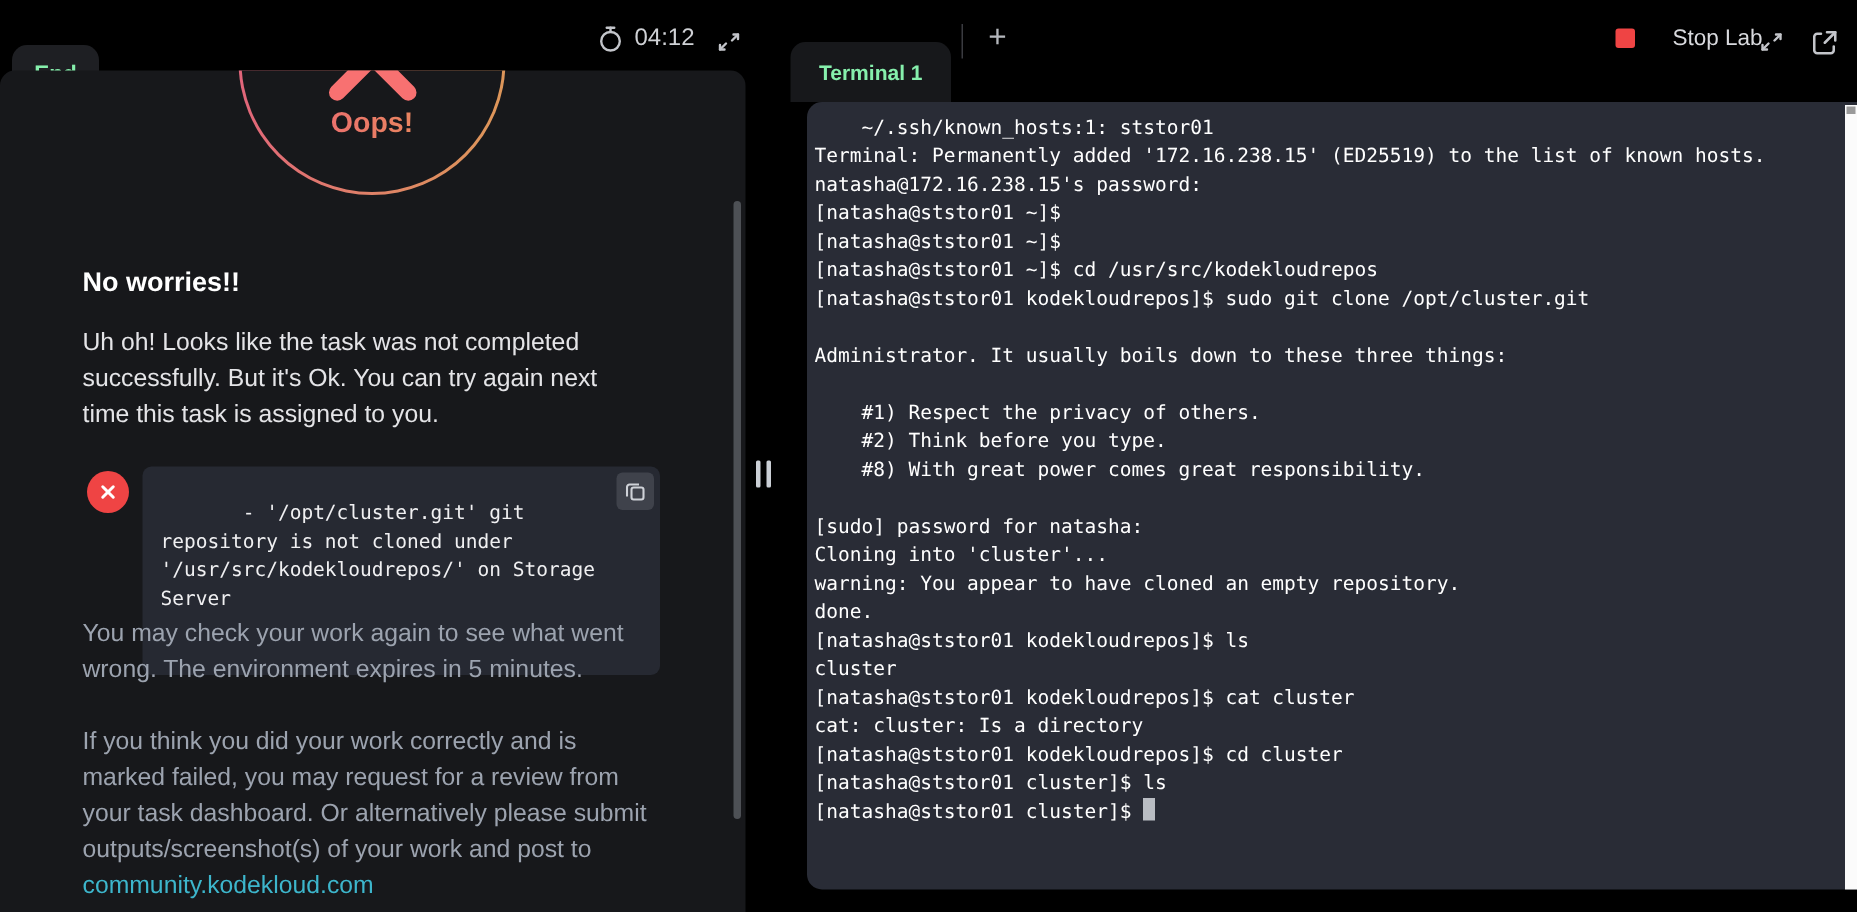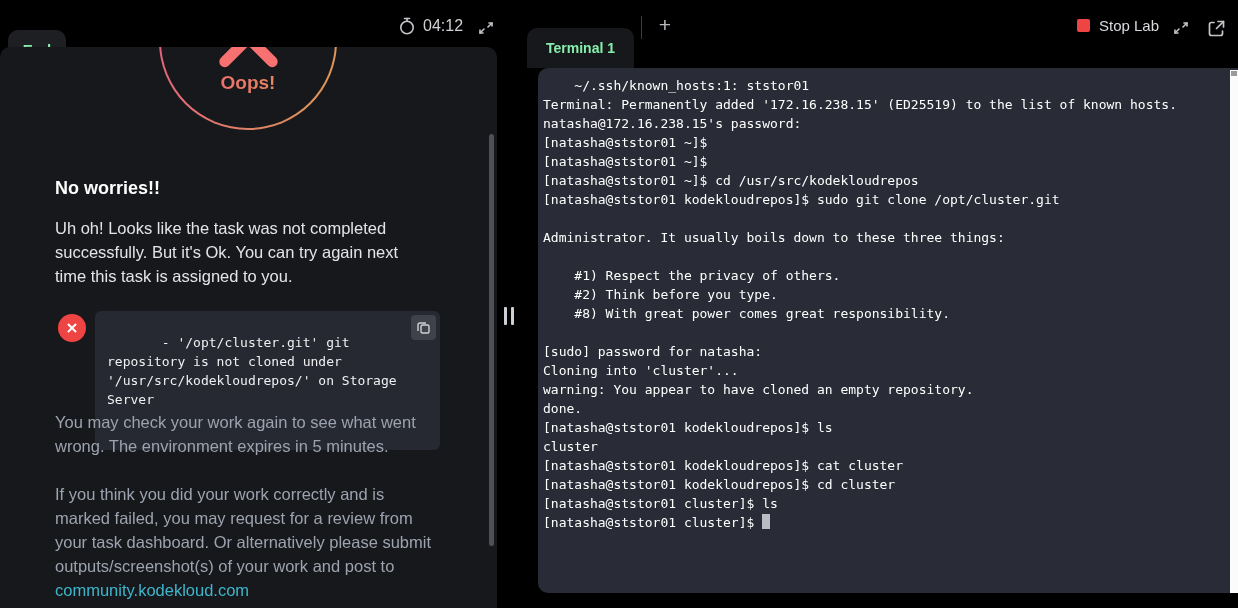--- a/index.html
+++ b/index.html
@@ -10,21 +10,21 @@
   .hdr-tab{position:absolute;display:flex;align-items:center;justify-content:center;
            border-radius:10px 10px 0 0;color:#86efac;font-weight:bold;cursor:pointer;margin-top:20px;}
   .end-tab{left:8px;top:10px;width:58px;height:38px;background:#1e1f23;font-size:15px;}
   .term-tab{left:527px;top:8px;width:107px;height:40px;background:#17181b;font-size:14px;}
   .hdr-icon{position:absolute;color:#c3c5ca;}
   .timer{position:absolute;left:398px;top:17px;display:flex;align-items:center;gap:7px;
          color:#cfd1d5;font-size:16px;}
   .tab-sep{position:absolute;left:641px;top:16px;width:1px;height:23px;background:#3a3b40;}
   .plus-btn{position:absolute;left:652px;top:12px;width:26px;height:26px;color:#b4b7bc;
             font-size:21px;display:flex;align-items:center;justify-content:center;cursor:pointer;}
-  .stop-group{position:absolute;left:1077px;top:17px;display:flex;align-items:center;gap:9px;
+  .stop-group{position:absolute;left:1077px;top:17px;display:flex;align-items:center;gap:25px;
               color:#d8d9dd;font-size:15px;cursor:pointer;}
   .stop-square{width:13px;height:13px;background:#ef4444;border-radius:2px;}
 
   
   .left-panel{position:absolute;left:0;top:47px;width:497px;height:561px;background:#17181b;
               border-radius:10px 10px 0 0;overflow:hidden;}
   .oops-circle{position:absolute;left:159px;top:-95px;width:178px;height:178px;border-radius:50%;
                background:linear-gradient(100deg,#e2607e,#dd9a57);}
   .oops-circle-inner{position:absolute;left:2px;top:2px;right:2px;bottom:2px;border-radius:50%;
                background:#17181b;}
@@ -188,20 +188,21 @@
         <div class="tline">    #2) Think before you type.</div>
         <div class="tline">    #8) With great power comes great responsibility.</div>
         <div class="tline"></div>
         <div class="tline">[sudo] password for natasha:</div>
         <div class="tline">Cloning into 'cluster'...</div>
         <div class="tline">warning: You appear to have cloned an empty repository.</div>
         <div class="tline">done.</div>
         <div class="tline">[natasha@ststor01 kodekloudrepos]$ ls</div>
         <div class="tline">cluster</div>
         <div class="tline">[natasha@ststor01 kodekloudrepos]$ cat cluster</div>
+        <div class="tline">cat: cluster: Is a directory</div>
         <div class="tline">[natasha@ststor01 kodekloudrepos]$ cd cluster</div>
         <div class="tline">[natasha@ststor01 cluster]$ ls</div>
         <div class="tline">[natasha@ststor01 cluster]$ <span class="cursor"></span></div>
       </div>
   </div>
   <div class="term-scrollbar">
     <div class="term-scroll-thumb"></div>
   </div>
 
 </div>

